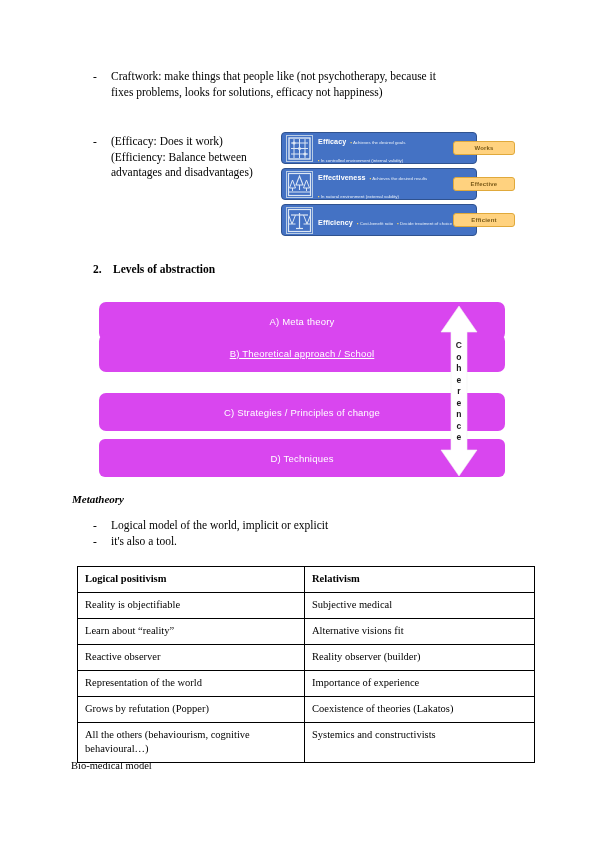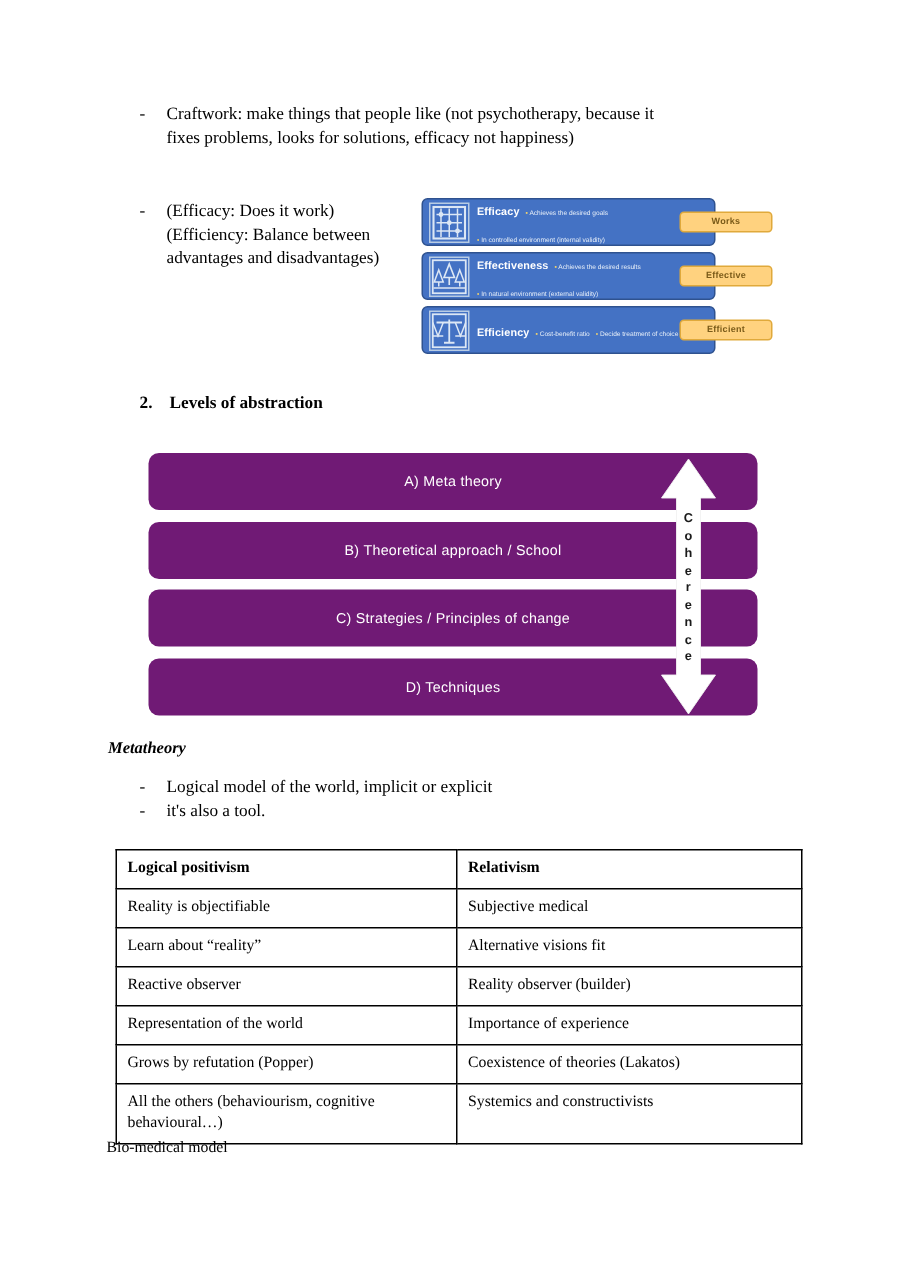--- a/index.html
+++ b/index.html
@@ -122,34 +122,34 @@
     left: 99px;
     top: 300px;
     width: 406px;
     height: 180px;
   }
   .level-bar {
     position: absolute;
     left: 0;
     width: 406px;
     height: 38px;
-    background: #701a75;
+    background: #d946ef;
     border-radius: 7px;
     color: #ffffff;
     font-family: "Liberation Sans", sans-serif;
     font-size: 9.5px;
     display: flex;
     align-items: center;
     justify-content: center;
     letter-spacing: 0.2px;
   }
   .level-bar.l0 { top: 2px; }
-  .level-bar.l1 { top: 48px; }
+  .level-bar.l1 { top: 34px; text-decoration: underline; }
   .level-bar.l2 { top: 93px; }
-  .level-bar.l3 { top: 139px; }
+  .level-bar.l3 { top: 139px; border-radius: 6px; }
 
   #coherence-arrow {
     position: absolute;
     left: 338px;
     top: 6px;
     width: 44px;
     height: 170px;
   }
   #coherence-arrow svg { display: block; }
   #coherence-label {

